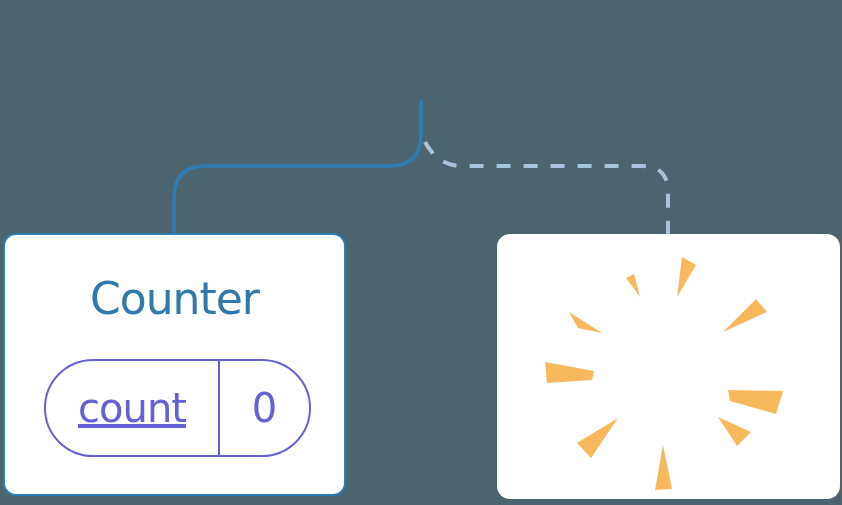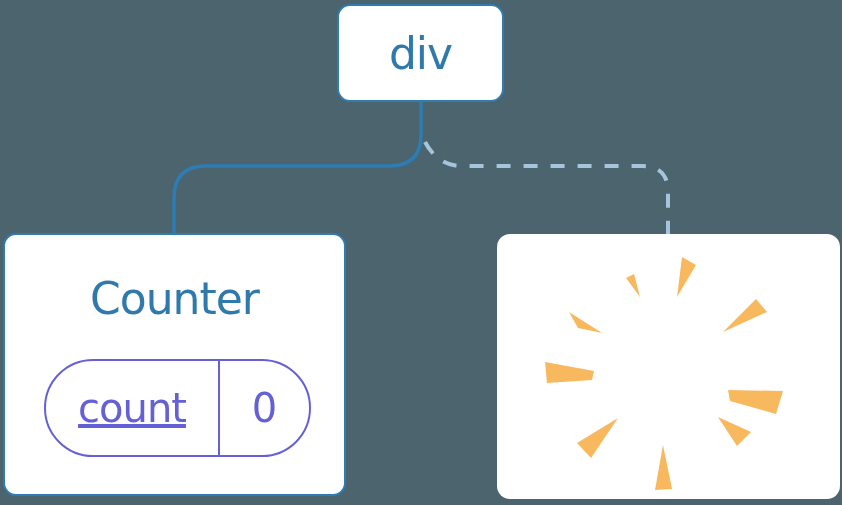--- a/index.html
+++ b/index.html
@@ -64,23 +64,20 @@
 </head>
 <body>
 
 <div class="canvas">
 
   <svg class="edges" width="842" height="505" viewBox="0 0 842 505">
     <path d="M421 100 V135 Q421 166 389 166 H206 Q174 166 174 198 V234" fill="none" stroke-width="3.5" stroke="#2D7CB3"></path>
     <path d="M425 142 Q438 166 462 166 H642 Q668 166 668 192 V235" fill="none" stroke-width="4" stroke-dasharray="14 13" stroke="#A6C4DC"></path>
   </svg>
 
-  <div class="node node-div">
-    <span>div</span>
-  </div>
 
   <div class="node node-counter">
     <div class="counter-title">Counter</div>
     <div class="state-pill">
       <div class="pill-name">count</div>
       <div class="pill-divider"></div>
       <div class="pill-value">0</div>
     </div>
   </div>
 

